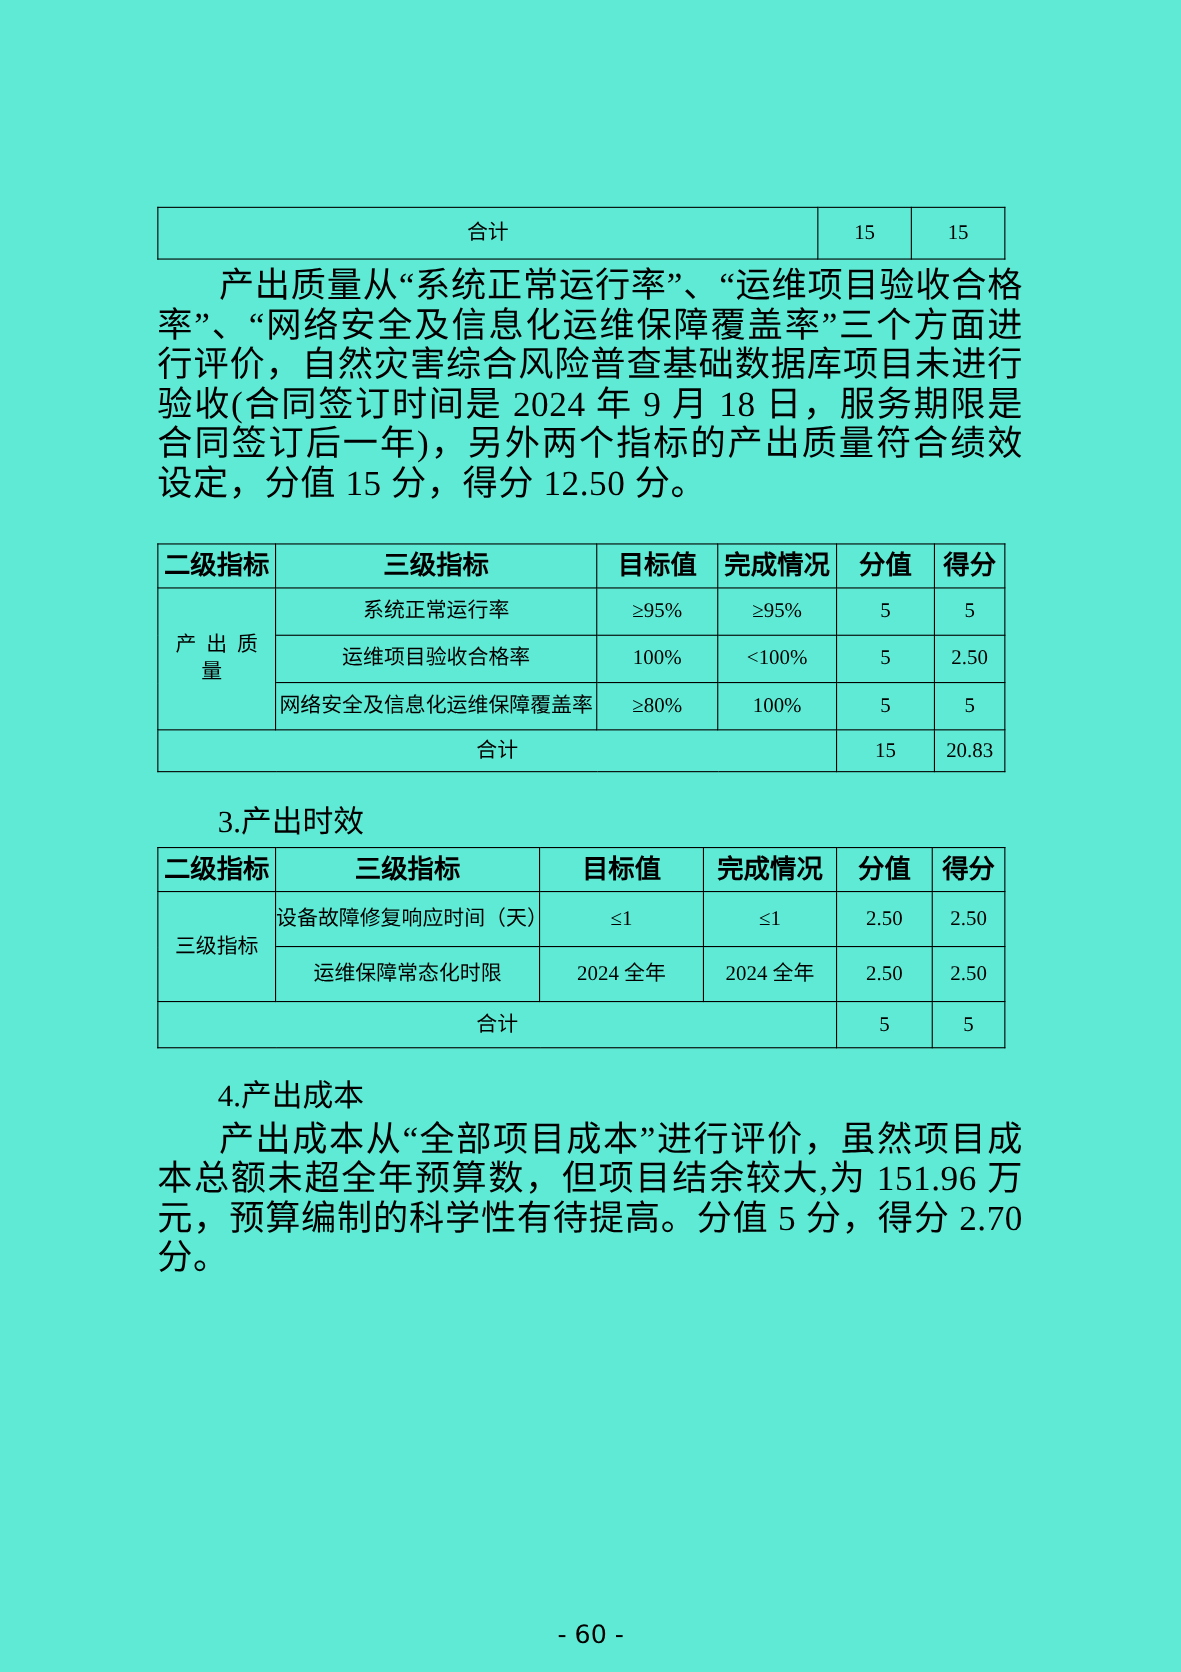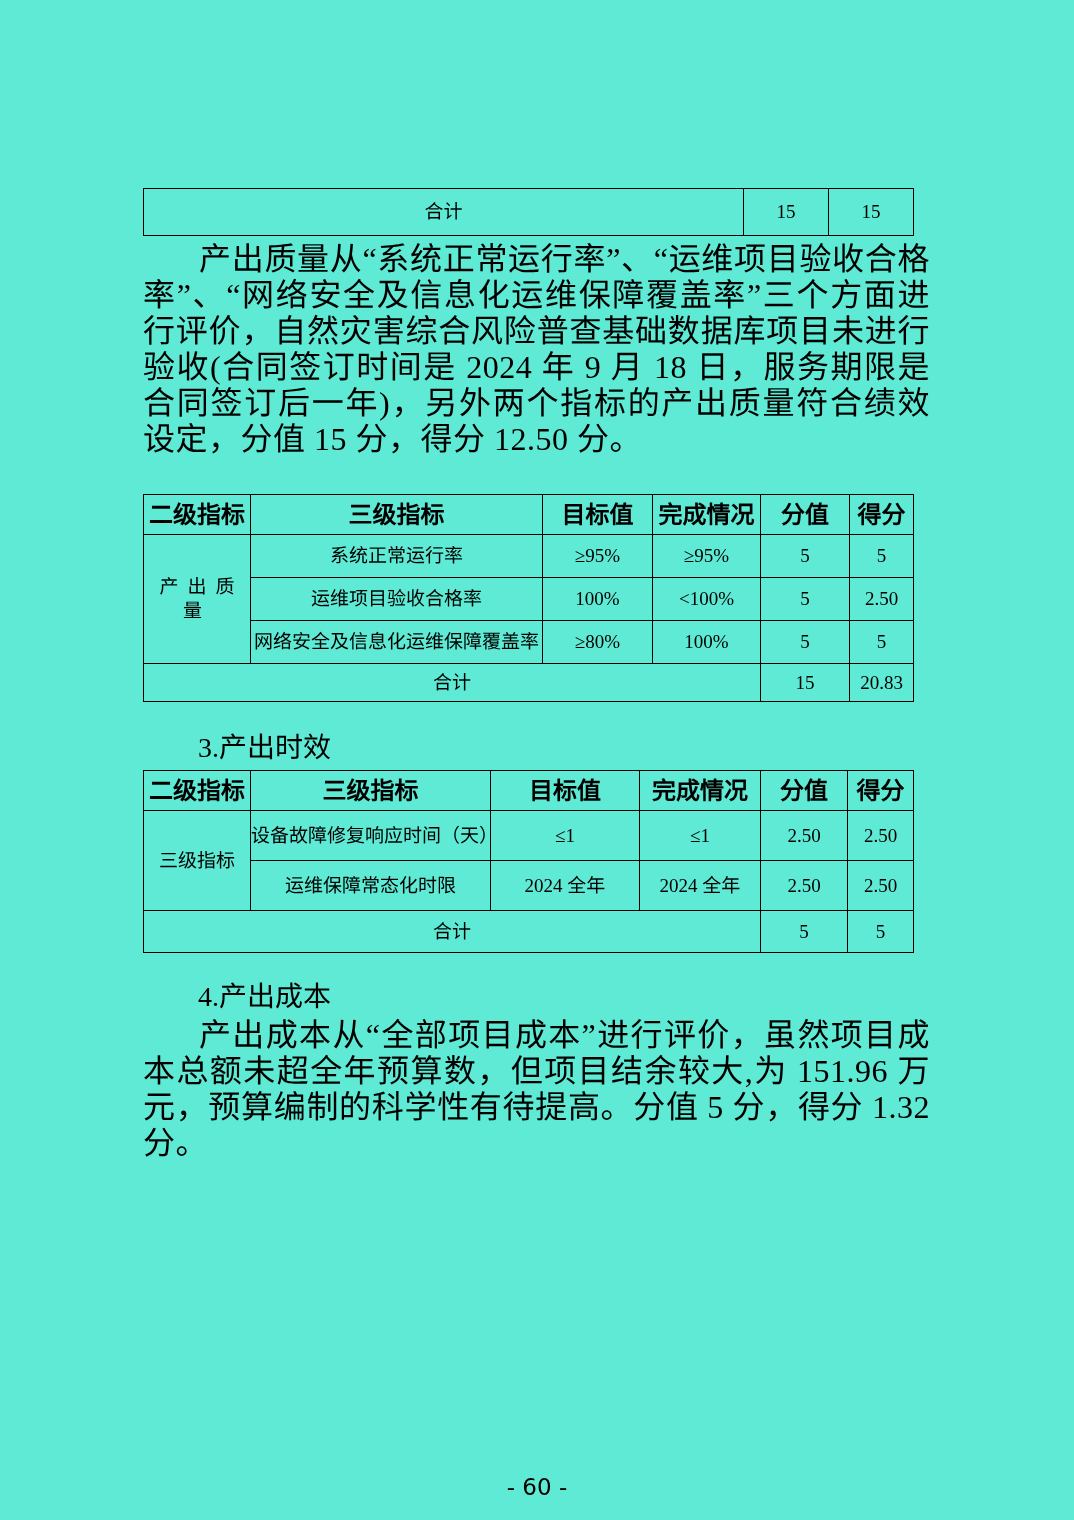--- a/index.html
+++ b/index.html
@@ -189,18 +189,18 @@
       </tr>
       <tr class="sum">
         <td colspan="4" class="total-label-cell">合计</td>
         <td class="num-cell">5</td>
         <td class="num-cell">5</td>
       </tr>
     </tbody>
       </table>
 
     <div class="heading h-cost">4.产出成本</div>
-    <p class="para p-cost">产出成本从“全部项目成本”进行评价，虽然项目成本总额未超全年预算数，但项目结余较大,为 151.96 万元，预算编制的科学性有待提高。分值 5 分，得分 1.32 分。</p>
+    <p class="para p-cost">产出成本从“全部项目成本”进行评价，虽然项目成本总额未超全年预算数，但项目结余较大,为 151.96 万元，预算编制的科学性有待提高。分值 5 分，得分 2.70 分。</p>
 
   </div>
 
   <div class="page-number">- 60 -</div>
 </div>
 
 </body></html>

